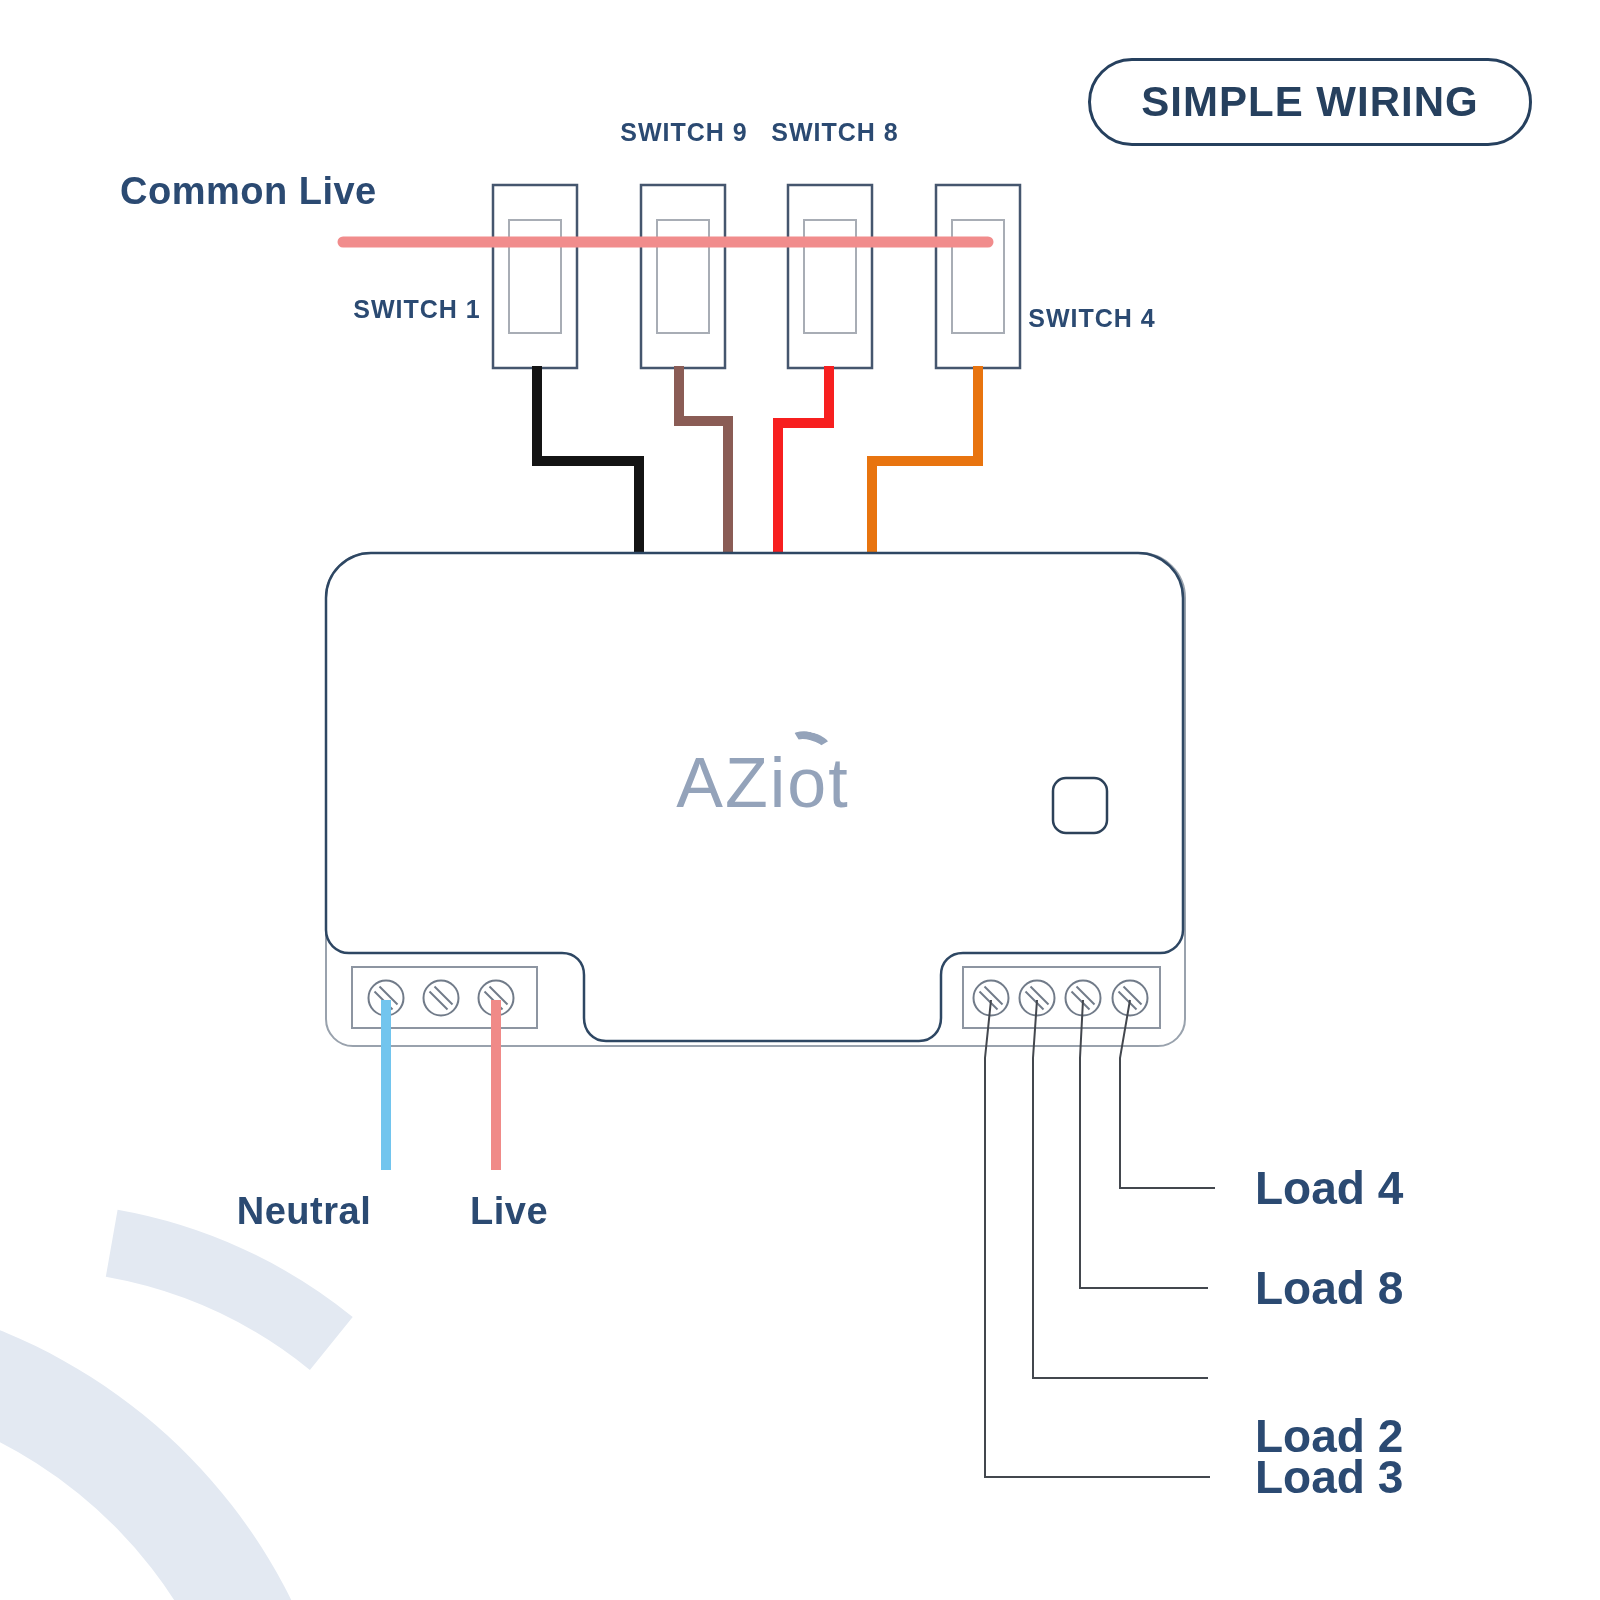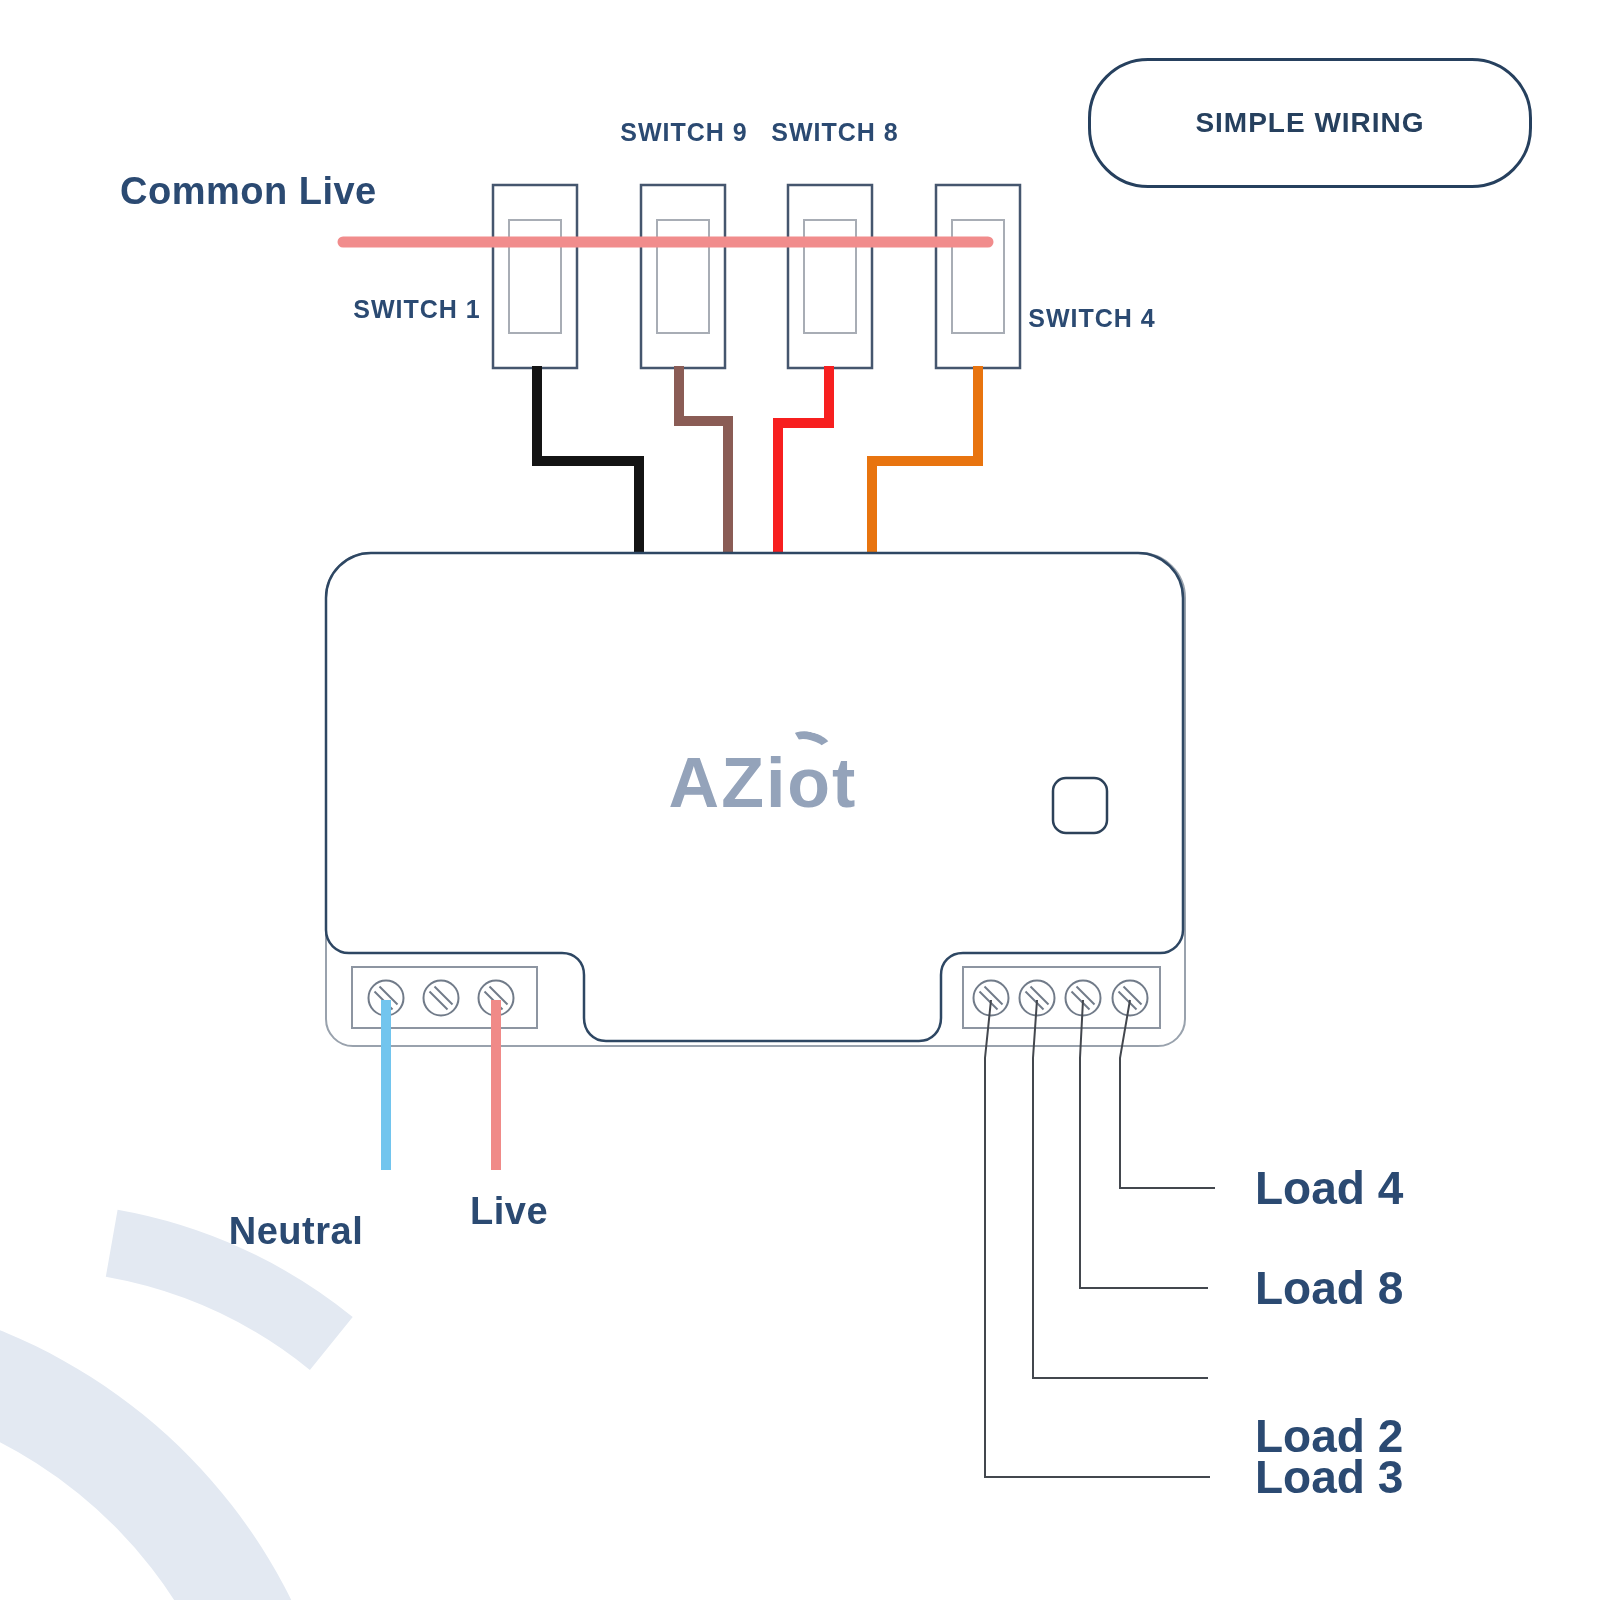--- a/index.html
+++ b/index.html
@@ -7,28 +7,28 @@
     position:relative;width:1600px;height:1600px;background:#ffffff;
     overflow:hidden;font-family:"Liberation Sans", sans-serif;
   }
   .diagram-svg{position:absolute;left:0;top:0;width:1600px;height:1600px;}
   .lbl{position:absolute;color:#2b4a72;font-weight:700;line-height:1;white-space:nowrap;}
   .lbl-big{font-size:38px;letter-spacing:0.5px;}
   .lbl-switch{font-size:25px;font-weight:600;letter-spacing:1px;}
   .lbl-load{font-size:46px;}
   .centered{transform:translateX(-50%);}
   .badge{
-    position:absolute;left:1088px;top:58px;width:444px;height:130px;
+    position:absolute;left:1088px;top:58px;width:444px;height:88px;
     border:3px solid #26405e;border-radius:60px;box-sizing:border-box;
     display:flex;align-items:center;justify-content:center;
-    color:#26405e;font-size:28px;font-weight:700;letter-spacing:1px;
+    color:#26405e;font-size:42px;font-weight:700;letter-spacing:1px;
   }
   .logo{
     position:absolute;left:763px;top:748px;transform:translateX(-50%);
-    color:#94a3ba;font-size:70px;font-weight:700;letter-spacing:2px;
+    color:#94a3ba;font-size:70px;font-weight:400;letter-spacing:2px;
     display:flex;align-items:flex-start;line-height:1;
   }
   .logo .o-wrap{position:relative;display:inline-block;}
   .logo .o-arc{
     position:absolute;top:-16px;left:0px;width:44px;height:26px;
     border:8px solid transparent;border-top-color:#94a3ba;
     border-radius:50%;transform:rotate(14deg);box-sizing:border-box;
   }
 </style>
 </head>
@@ -136,21 +136,21 @@
   <div class="badge">
     <span>SIMPLE WIRING</span>
   </div>
 
   <div class="logo">
     <span>AZi</span>
       <span class="o-wrap"><span>o</span><span class="o-arc"></span></span>
       <span>t</span>
   </div>
 
-  <div class="lbl lbl-big centered" style="left:296px;top:1192px;margin-top:20px;">Neutral</div>
+  <div class="lbl lbl-big centered" style="left:304px;top:1192px;">Neutral</div>
   <div class="lbl lbl-big centered" style="left:509px;top:1192px;">Live</div>
 
   <div class="lbl lbl-load" style="left:1255px;top:1165px;">Load 4</div>
   <div class="lbl lbl-load" style="left:1255px;top:1265px;">Load 8</div>
   <div class="lbl lbl-load" style="left:1255px;top:1413px;">Load 2</div>
   <div class="lbl lbl-load" style="left:1255px;top:1454px;">Load 3</div>
 
 </div>
 
 </body></html>

